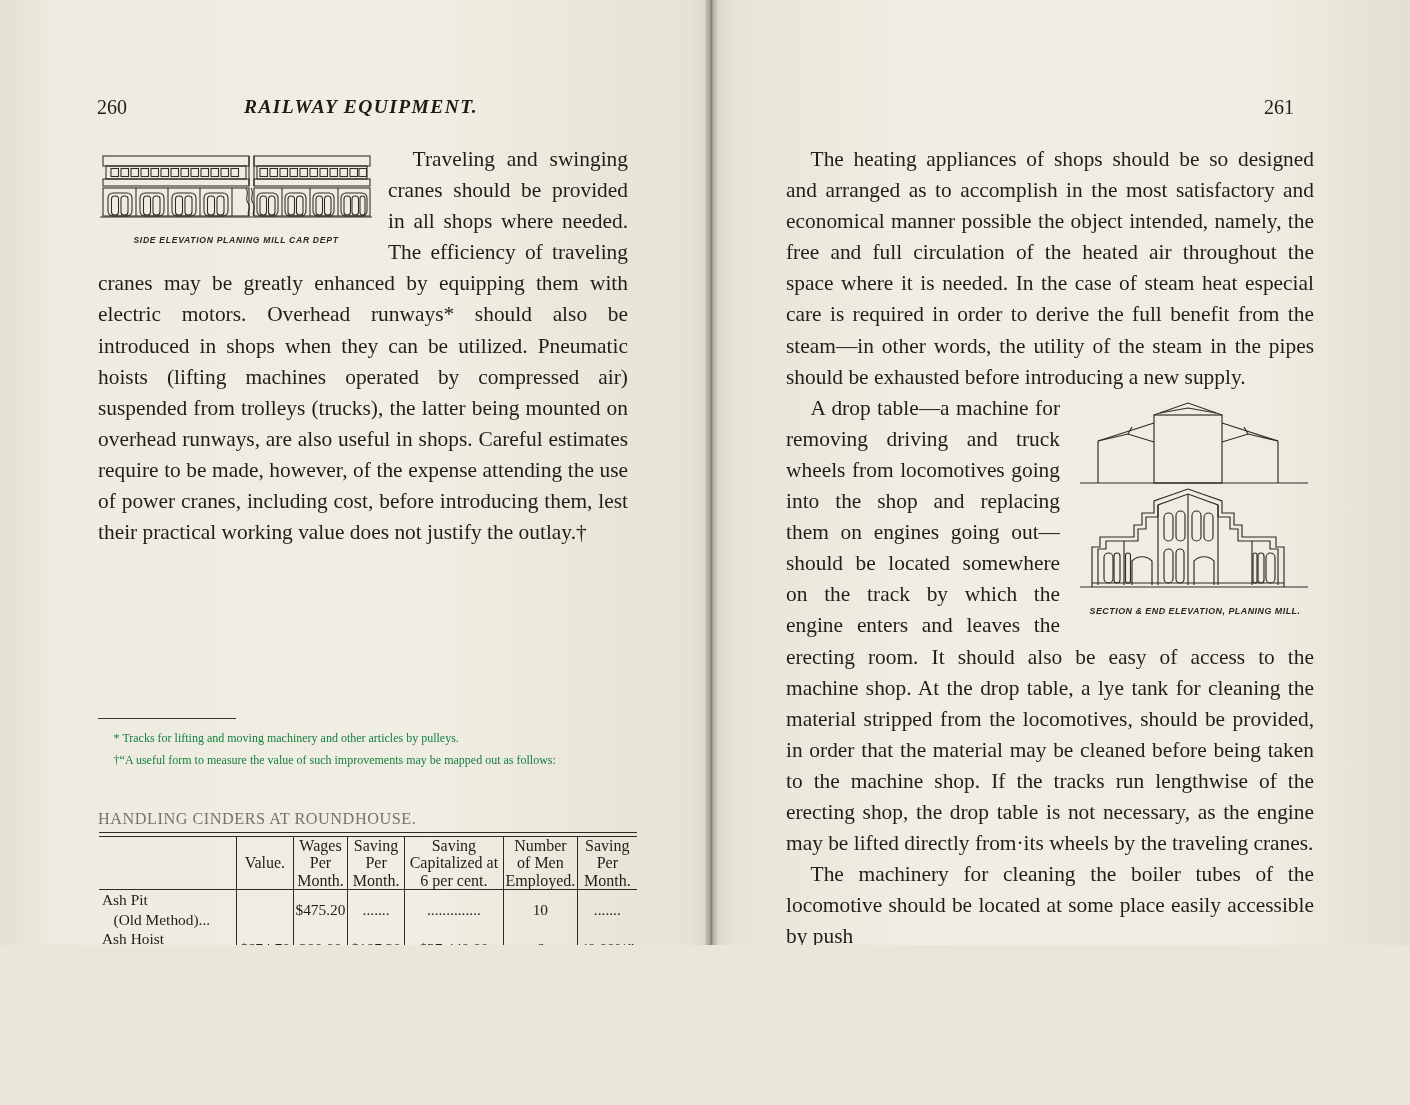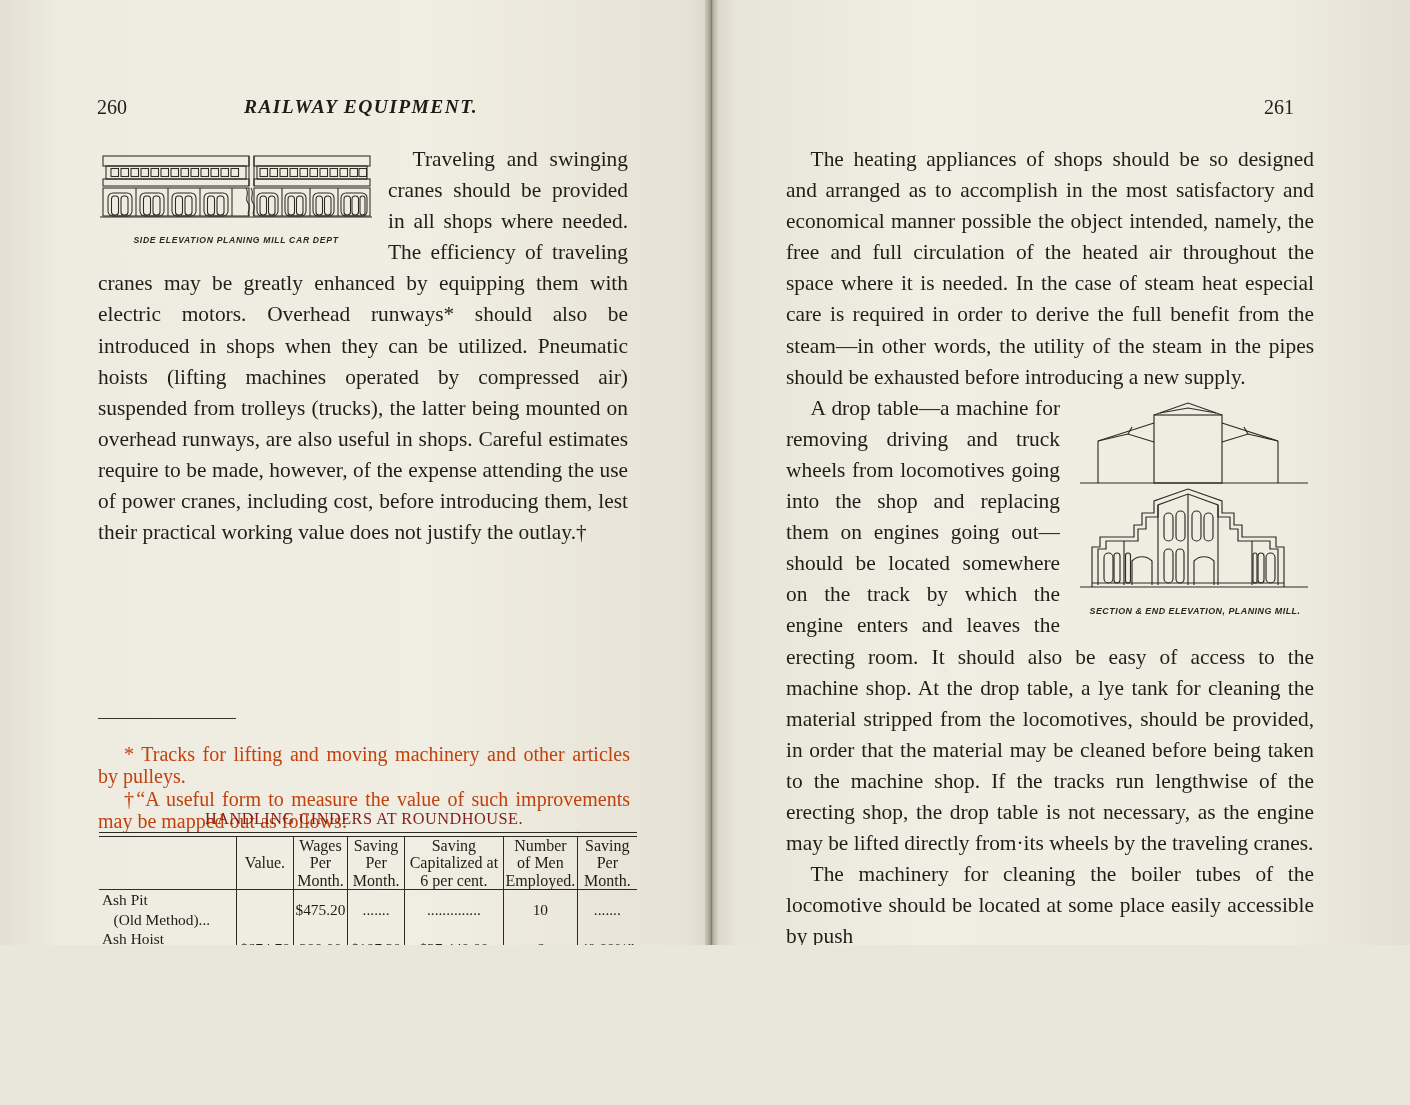--- a/index.html
+++ b/index.html
@@ -131,37 +131,36 @@
     top: 718px;
     width: 138px;
     height: 0;
     border-top: 1.1px solid #3a362d;
   }
   .footnotes {
     position: absolute;
     left: 98px;
     top: 727px;
     width: 532px;
-    font-size: 20px;
+    font-size: 12px;
     line-height: 22.4px;
     text-align: justify;
-    color: #c2410c;
-    margin-top: 16px;
+    color: #15803d;
   }
   .footnotes p { text-indent: 1.3em; margin: 0; }
 
   .tbl-title {
     position: absolute;
     left: 98px;
     top: 809px;
     width: 532px;
-    text-align: center;
+    text-align: left;
     font-size: 16.3px;
     letter-spacing: 0.5px;
-    color: #7f1d1d;
+    color: #737373;
   }
 
   
   .tbl-wrap {
     position: absolute;
     left: 99px;
     top: 832px;
     width: 538px;
   }
   table.data {

